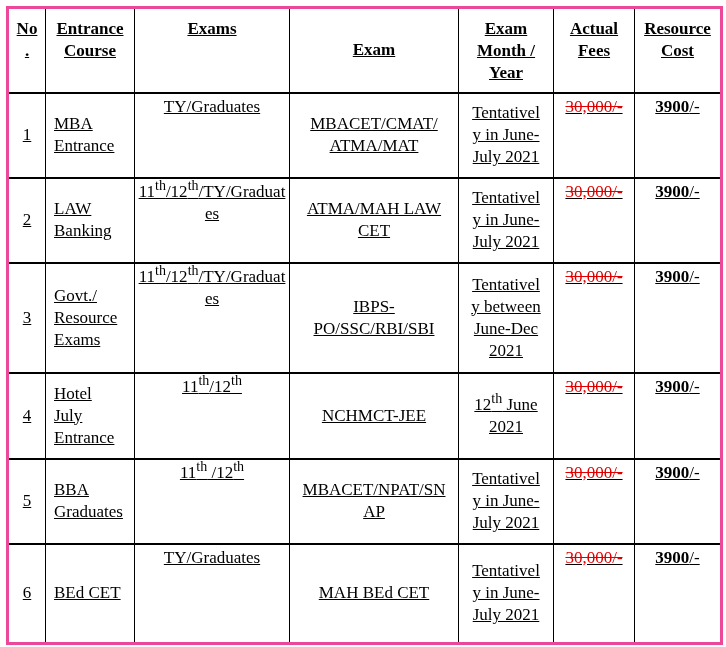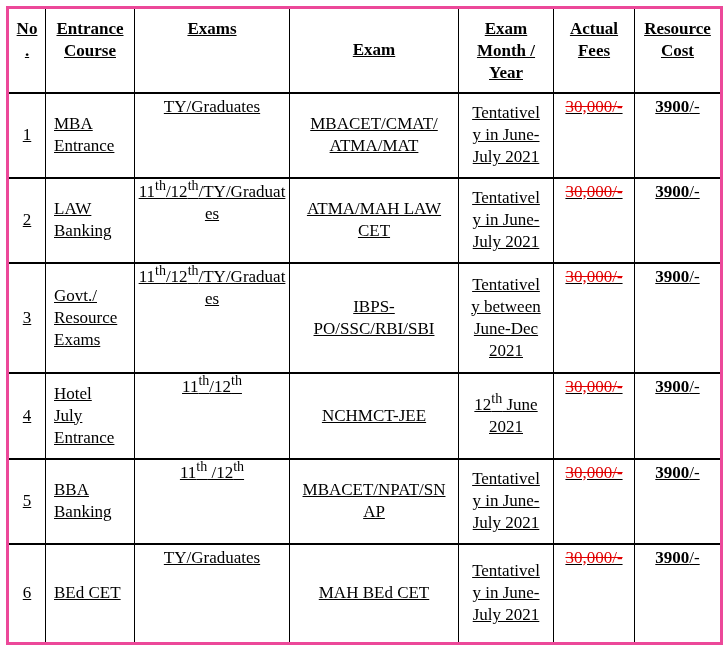--- a/index.html
+++ b/index.html
@@ -148,21 +148,21 @@
         <td>NCHMCT-JEE</td>
         <td>12<sup>th</sup> June
 2021</td>
         <td class="v-top"><span class="strike">30,000/-</span></td>
         <td class="v-top"><span class="amount">3900</span><span>/-</span></td>
       </tr>
 
       <tr style="height:85px">
         <td>5</td>
         <td class="align-left">BBA
-Banking</td>
+Graduates</td>
         <td class="v-top">11<sup>th</sup> /12<sup>th</sup></td>
         <td>MBACET/NPAT/SN
 AP</td>
         <td>Tentativel
 y in June-
 July 2021</td>
         <td class="v-top"><span class="strike">30,000/-</span></td>
         <td class="v-top"><span class="amount">3900</span><span>/-</span></td>
       </tr>
 

